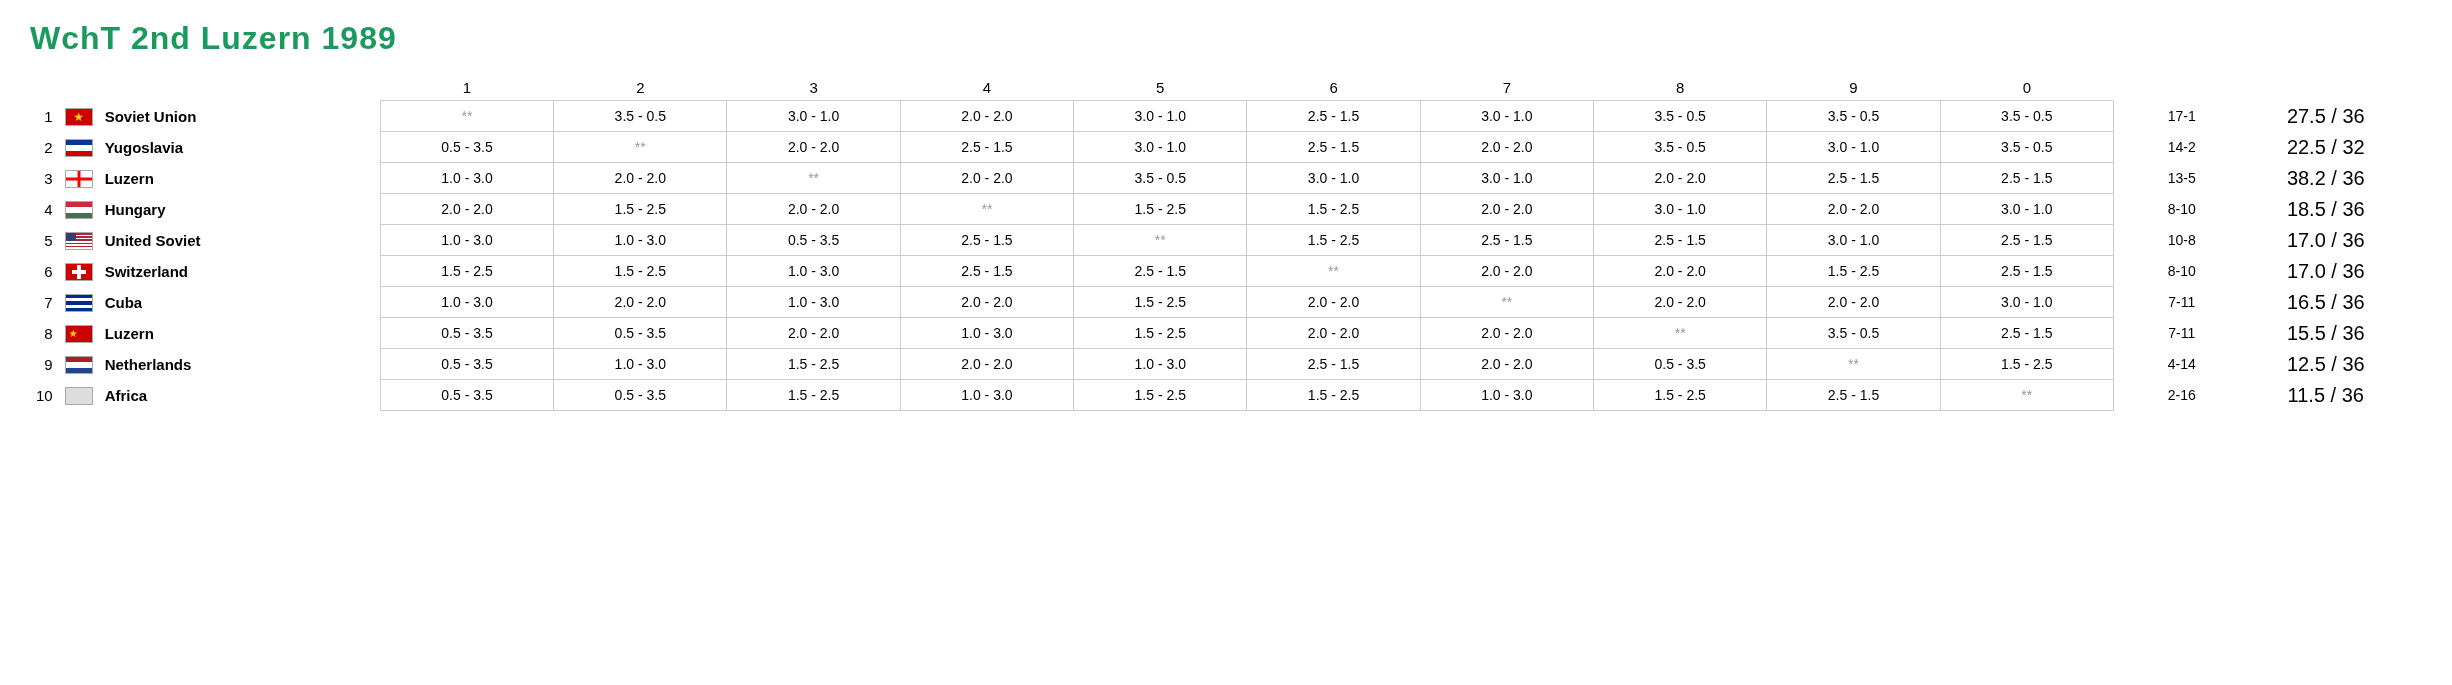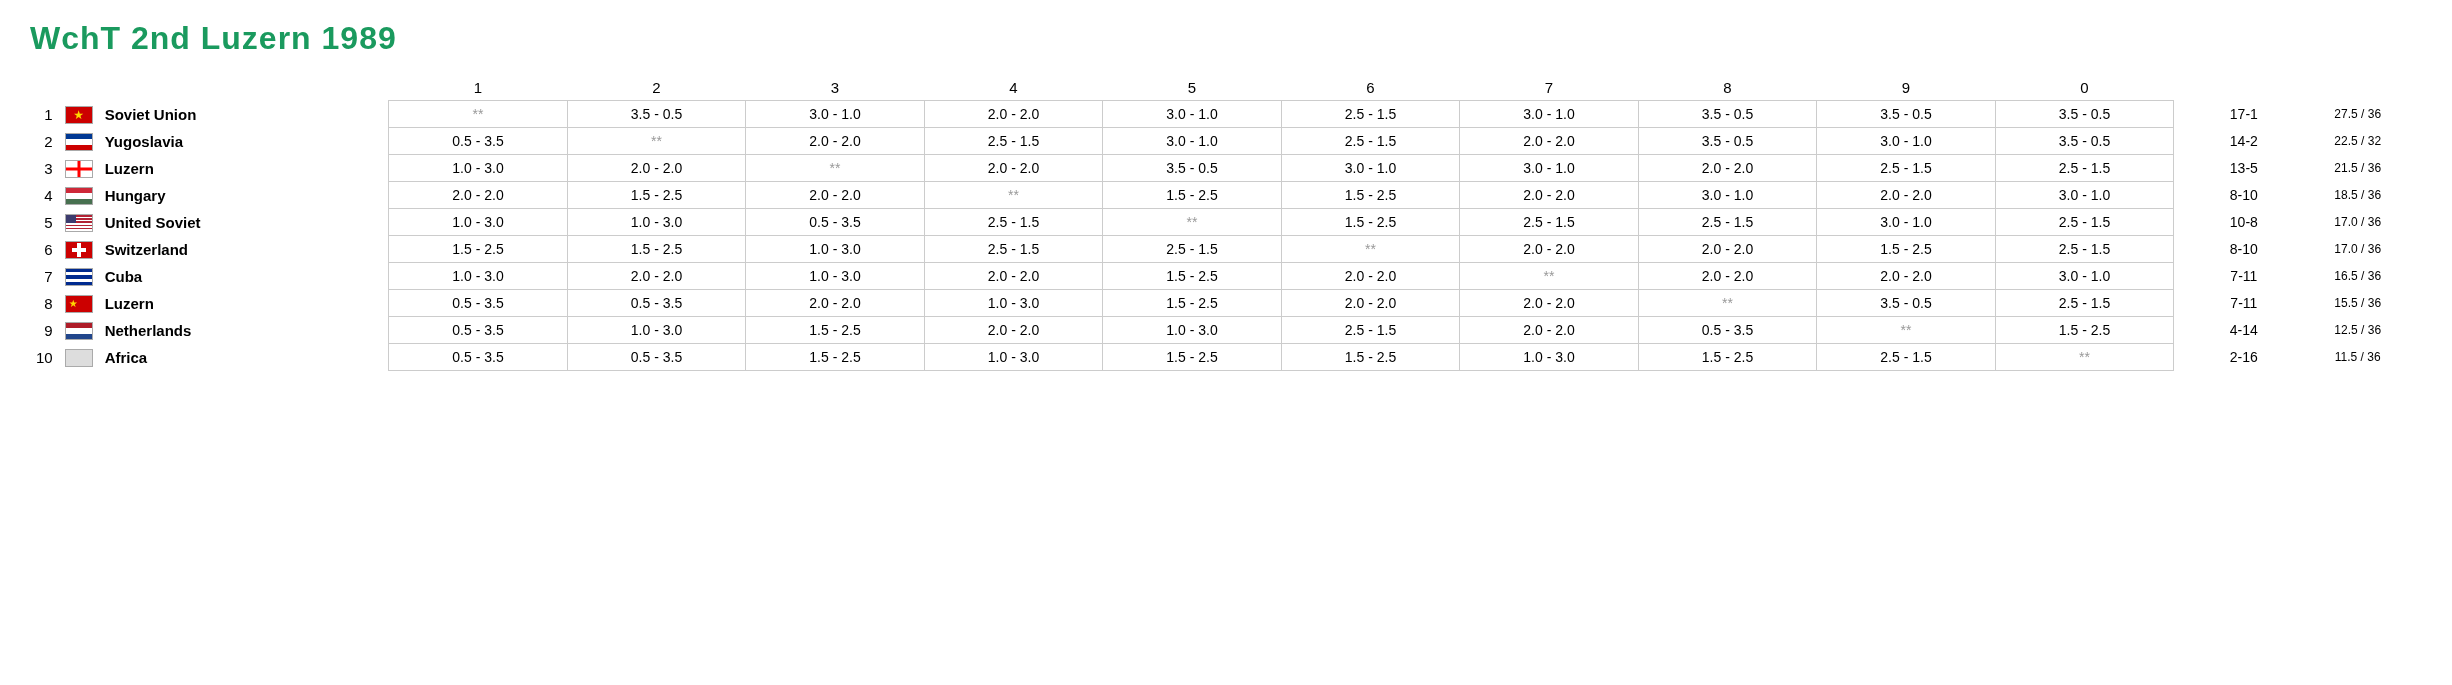--- a/index.html
+++ b/index.html
@@ -46,21 +46,21 @@
       border: 1px solid #ccc;
       min-width: 80px;
       font-size: 14px;
     }
     td.result-wl {
       font-size: 14px;
       padding-left: 22px;
       padding-right: 4px;
     }
     td.result-pts {
-      font-size: 12px;
+      font-size: 20px;
       padding-left: 4px;
     }
     tr.header-row th {
       font-weight: normal;
       font-size: 15px;
       border: none;
     }
     th.score-col-header {
       border: none;
       min-width: 80px;
@@ -156,21 +156,21 @@
         <td class="score-cell">2.0 - 2.0</td>
         <td class="score-cell"><span class="diag">**</span></td>
         <td class="score-cell">2.0 - 2.0</td>
         <td class="score-cell">3.5 - 0.5</td>
         <td class="score-cell">3.0 - 1.0</td>
         <td class="score-cell">3.0 - 1.0</td>
         <td class="score-cell">2.0 - 2.0</td>
         <td class="score-cell">2.5 - 1.5</td>
         <td class="score-cell">2.5 - 1.5</td>
         <td class="result-wl">13-5</td>
-        <td class="result-pts">21.5 / 36</td>
+        <td class="result-pts">38.2 / 36</td>
       </tr>
       <tr>
         <td class="team-num">4</td>
         <td class="flag-cell"><div class="flag flag-hu"></div></td>
         <td class="team-name">Hungary</td>
         <td class="score-cell">2.0 - 2.0</td>
         <td class="score-cell">1.5 - 2.5</td>
         <td class="score-cell">2.0 - 2.0</td>
         <td class="score-cell"><span class="diag">**</span></td>
         <td class="score-cell">1.5 - 2.5</td>

